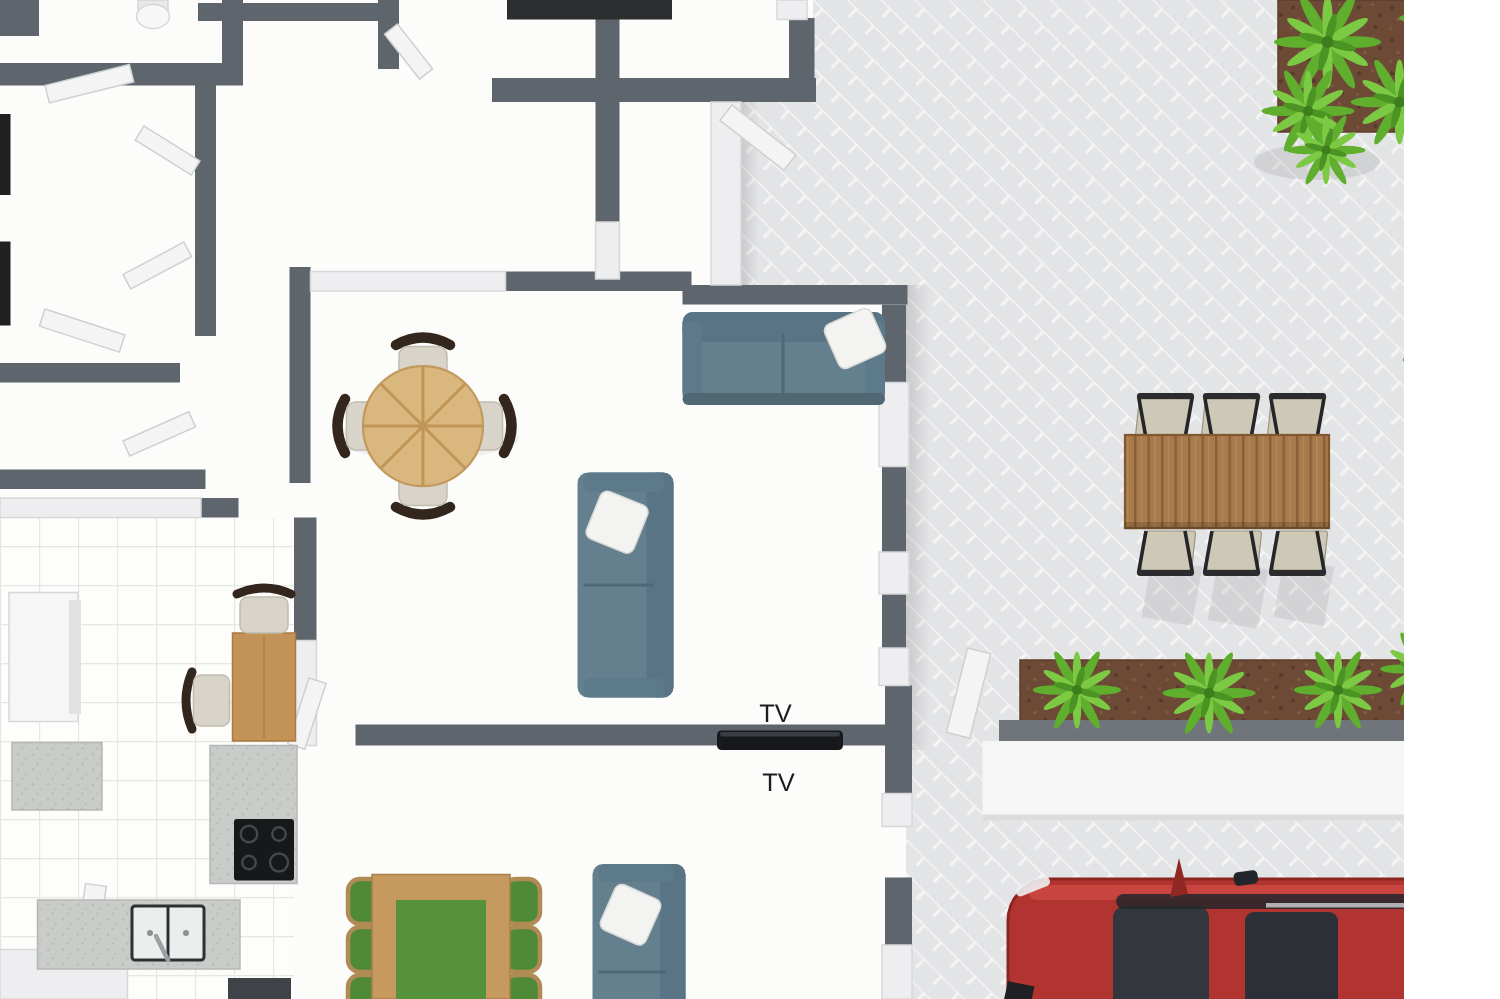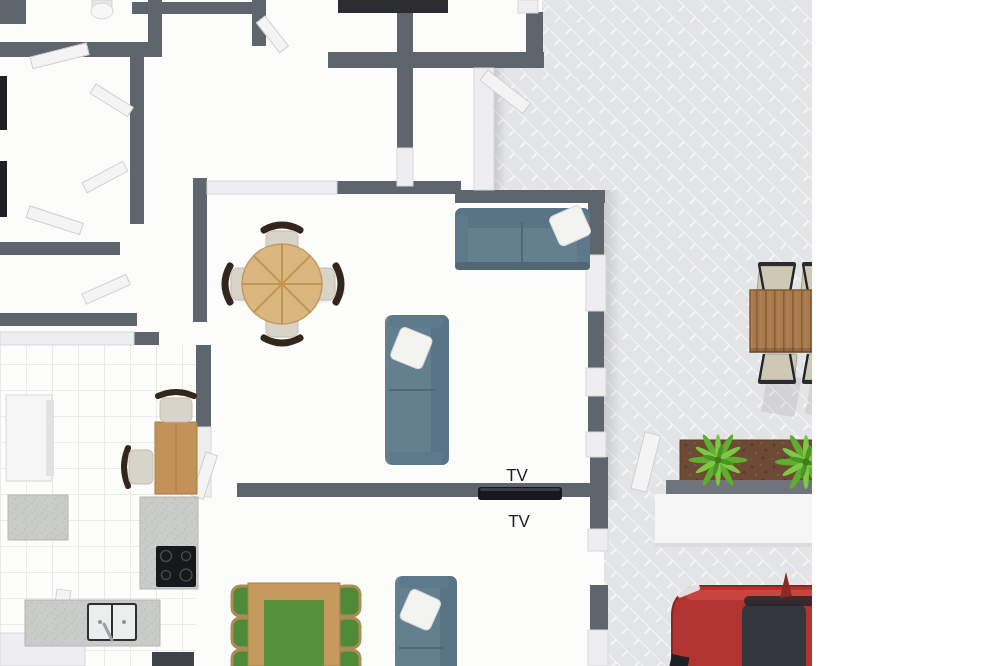--- a/index.html
+++ b/index.html
@@ -1,16 +1,16 @@
 <!DOCTYPE html>
 <html><head>
 <meta charset="utf-8">
 <style>
   html,body{margin:0;padding:0;background:#ffffff;}
-  .stage{position:relative;width:812px;height:666px;overflow:hidden;font-family:"Liberation Sans",sans-serif;}
+  .stage{position:relative;width:936px;height:666px;overflow:hidden;font-family:"Liberation Sans",sans-serif;}
   svg{display:block;}
   text.tv-label{font-family:"Liberation Sans",sans-serif;font-size:17px;fill:#1c1c1c;}
 </style>
 </head>
 <body>
 
 <div class="stage">
 <svg width="1000" height="666" viewBox="0 0 1000 666">
   <defs>
 

